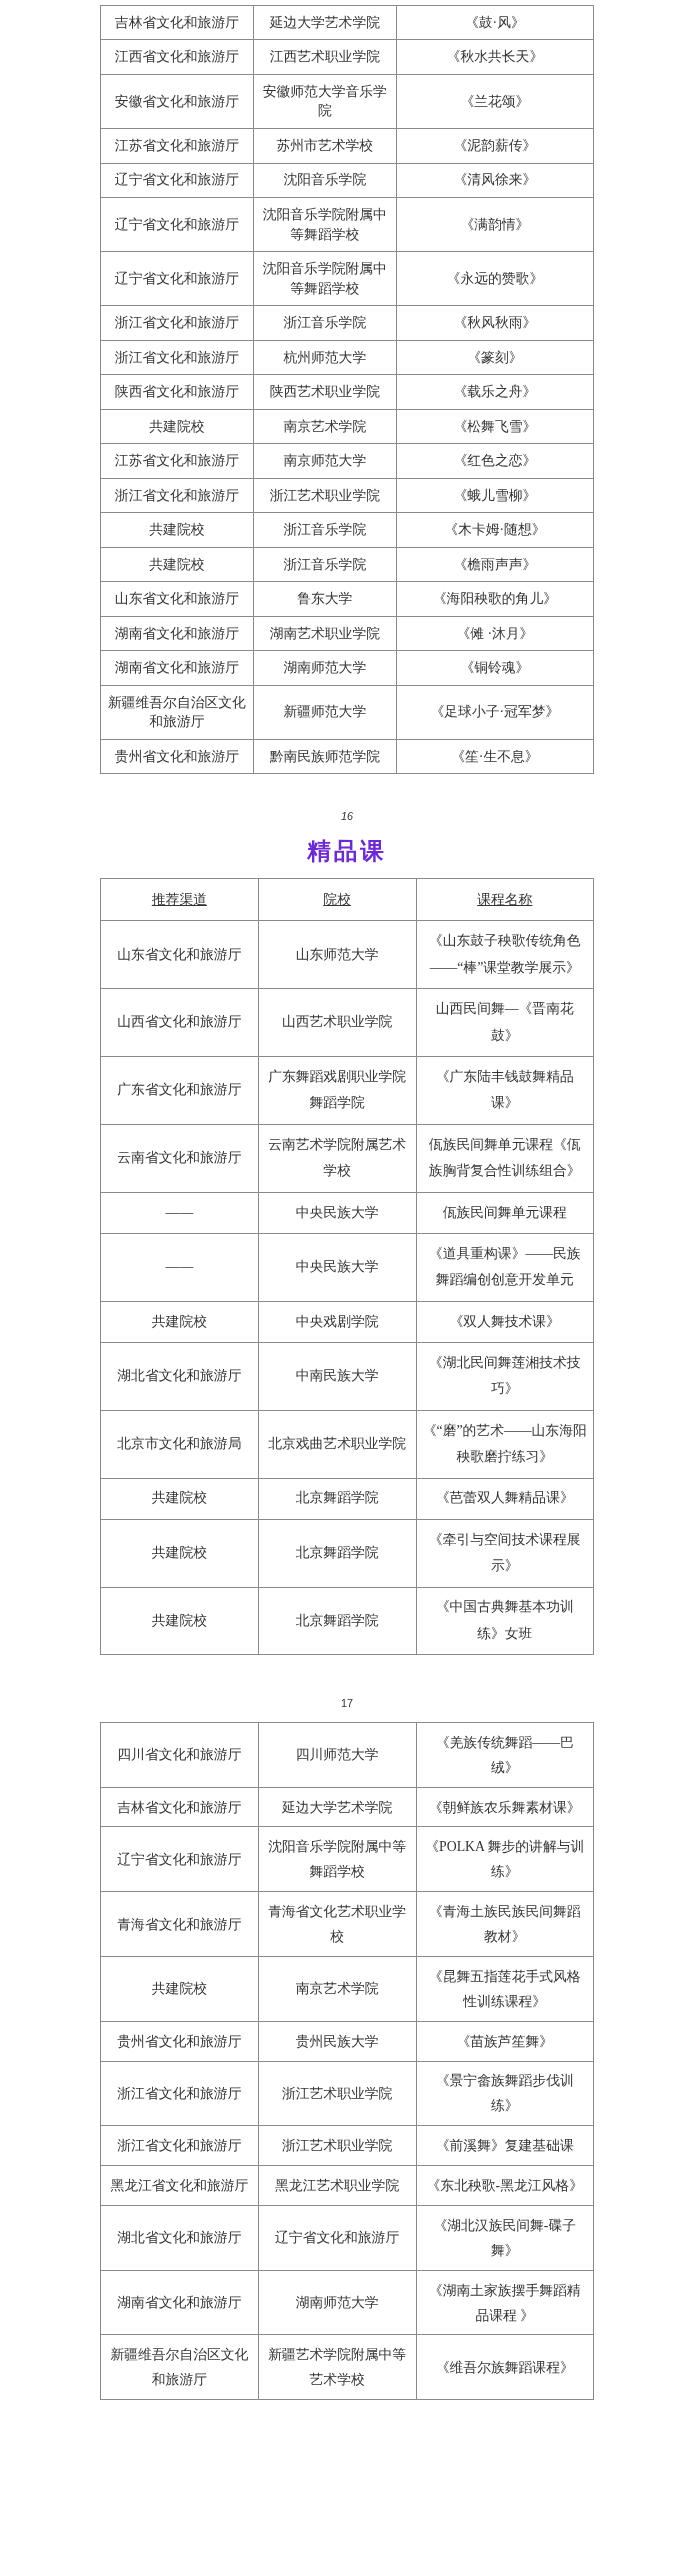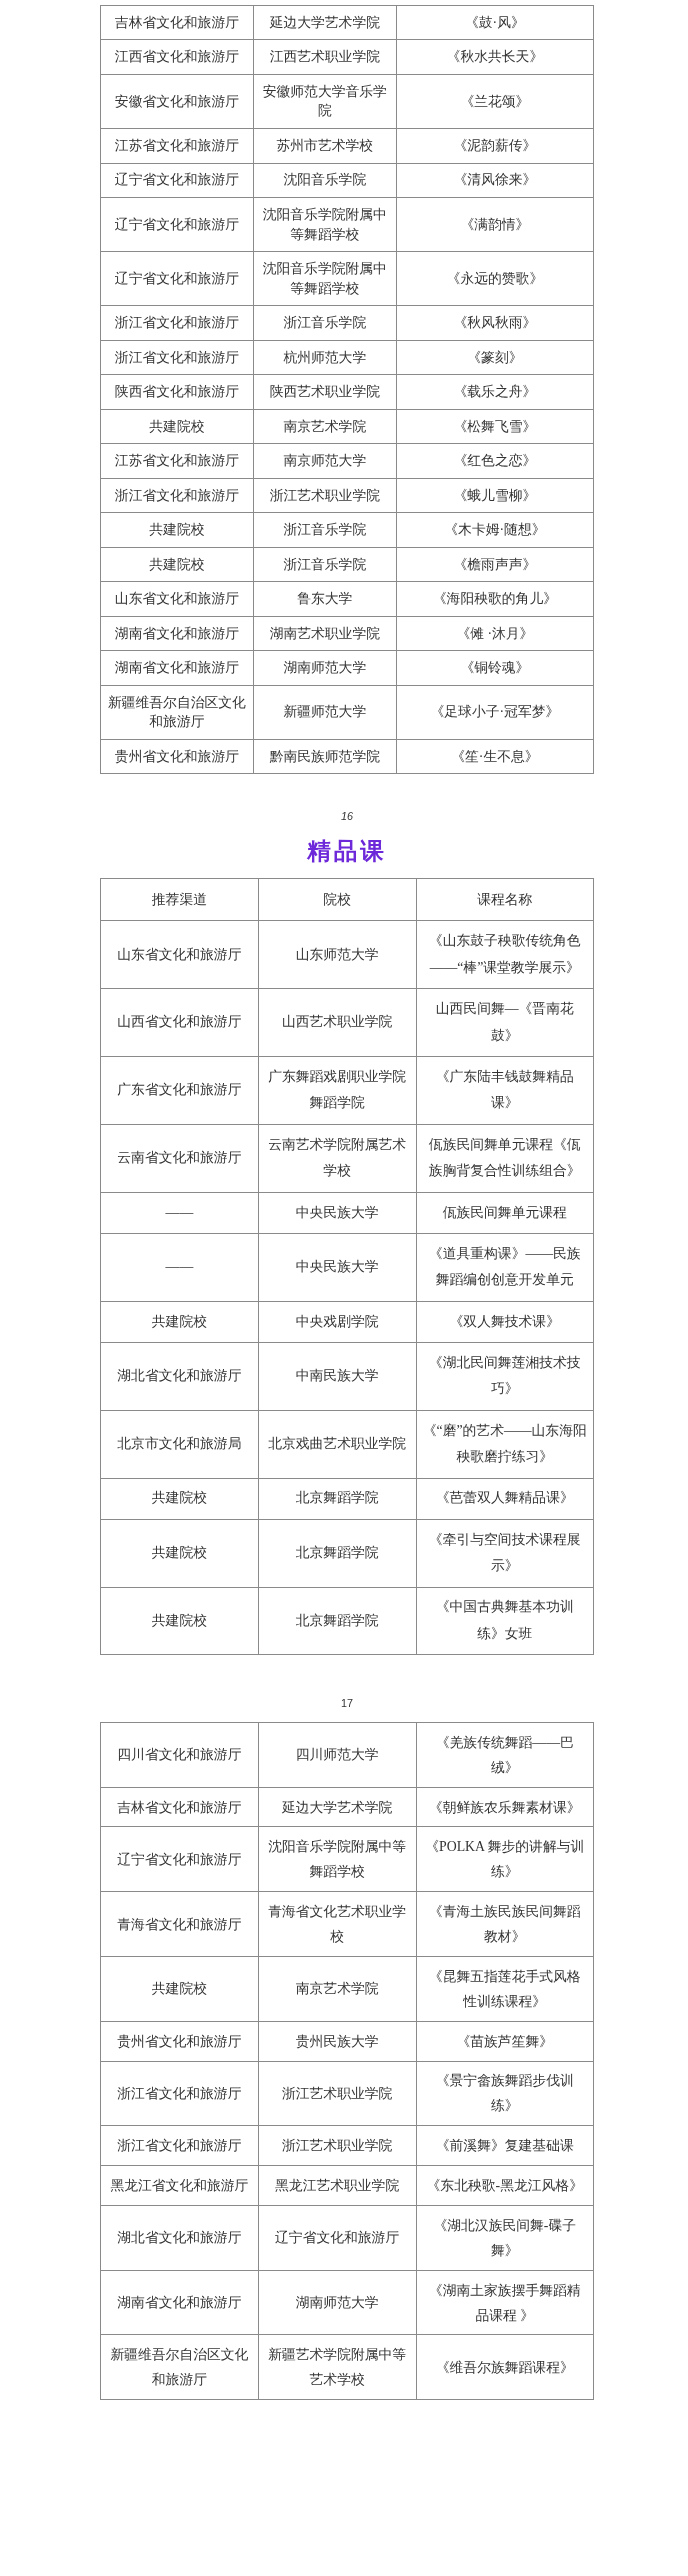--- a/index.html
+++ b/index.html
@@ -27,21 +27,21 @@
   }
   
   table.t1 td{padding:6.9px 4.9px;line-height:19.7px;}
   table.t1 col.c1{width:31%;}
   table.t1 col.c2{width:29%;}
   table.t1 col.c3{width:40%;}
   
   table.t2 col.c1, table.t3 col.c1{width:32%;}
   table.t2 col.c2, table.t3 col.c2{width:32%;}
   table.t2 col.c3, table.t3 col.c3{width:36%;}
-  table.t2 th{padding:10.8px 4.9px;line-height:19.7px;font-weight:normal;}
+  table.t2 th{padding:10.8px 4.9px;line-height:19.7px;font-weight:normal;text-decoration:underline;}
   table.t2 td{padding:6.9px 5.9px;line-height:26.5px;}
   table.t3 td{padding:6.9px 5.9px;line-height:25px;margin-left:32px;}
   .pagenum{
     width:494px;margin-left:100px;text-align:center;
     font-family:"Liberation Sans","DejaVu Sans",sans-serif;
     font-size:10.8px;line-height:15.7px;color:var(--text);
   }
   .pn16{margin-top:35px;font-style:italic;}
   .pn17{margin-top:41px;}
   .section-title{

